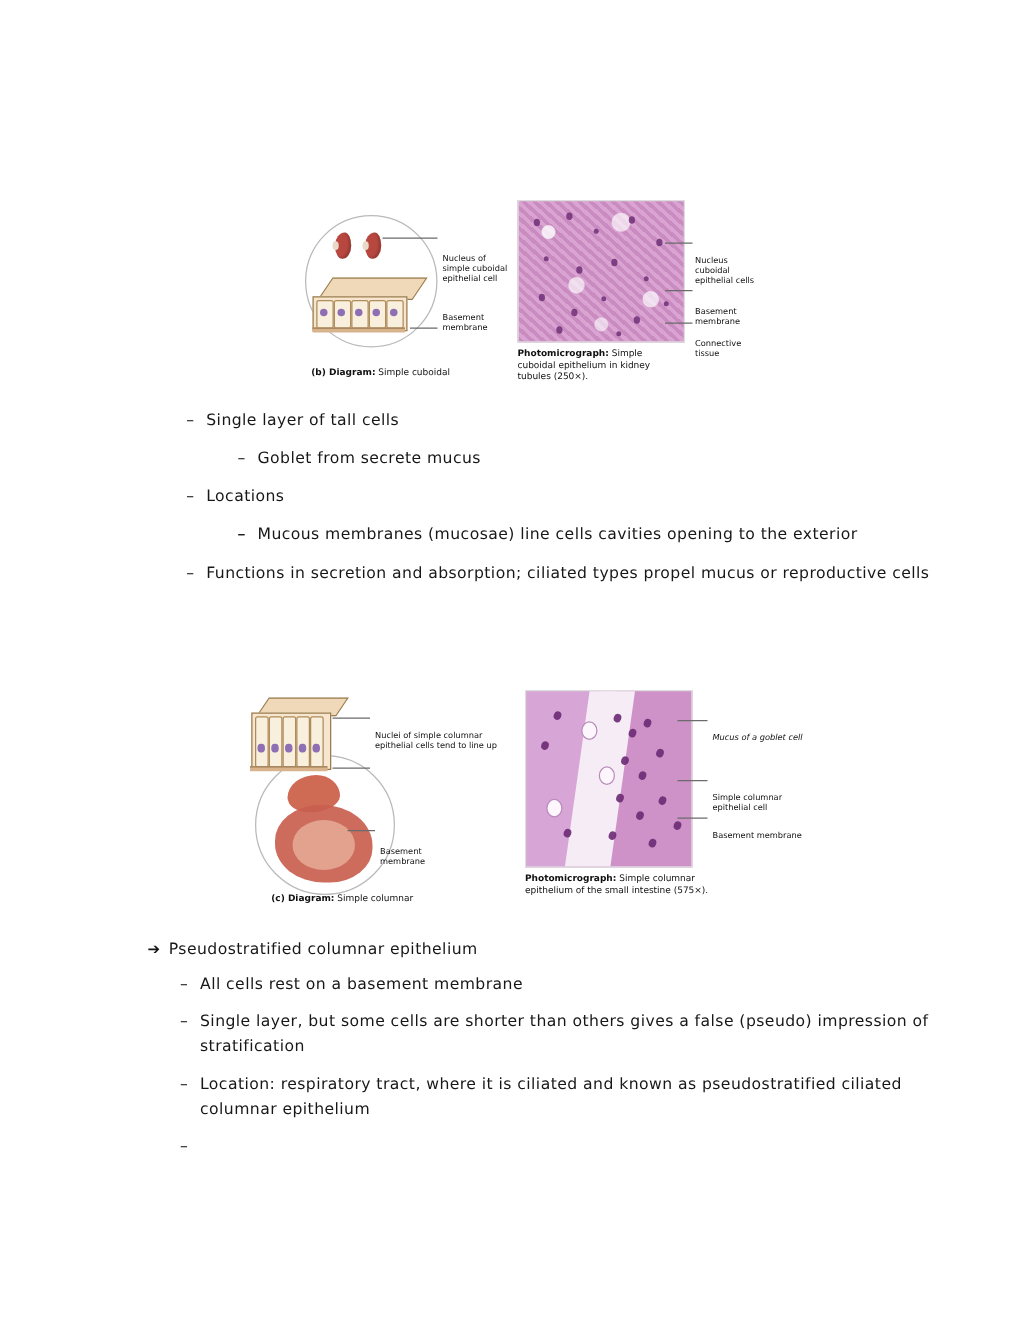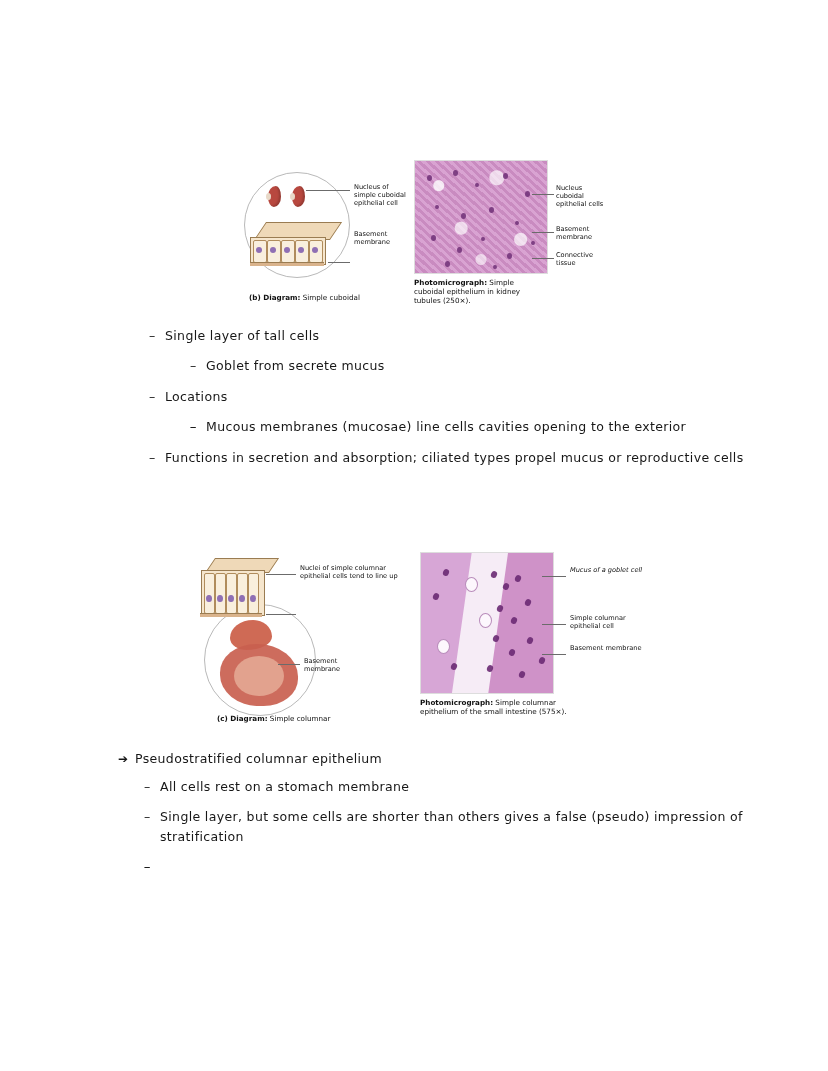--- a/index.html
+++ b/index.html
@@ -49,20 +49,21 @@
   .fig-caption b { font-weight: bold; }
 
   
   .lbl {
     position: absolute;
     font-size: 6.6px;
     line-height: 1.22;
     color: #111;
     font-family: "DejaVu Sans", sans-serif;
     white-space: pre-line;
+    margin-top: 20px;
   }
   .leader {
     position: absolute;
     background: #6b6b6b;
     height: 0.6px;
   }
 
   
   .circle-art {
     position: absolute;
@@ -458,26 +459,26 @@
       </div>
     </div>
   </div>
 
   <div class="outline" style="top:751px; left:118px; width:660px;">
     <div class="lvl1">
       <span class="arrow">➔</span><span>Pseudostratified columnar epithelium</span>
     </div>
 
     <div class="lvl2" style="padding-left:42px;">
-      <span class="dash" style="left:26px;">–</span><span>All cells rest on a stomach membrane</span>
+      <span class="dash" style="left:26px;">–</span><span>All cells rest on a basement membrane</span>
     </div>
     <div class="lvl2" style="padding-left:42px; width:600px;">
       <span class="dash" style="left:26px;">–</span><span>Single layer, but some cells are shorter than others gives a false (pseudo) impression of stratification</span>
     </div>
     <div class="lvl2" style="padding-left:42px; width:620px;">
-      <span class="dash" style="left:26px;">–</span>
+      <span class="dash" style="left:26px;">–</span><span>Location: respiratory tract, where it is ciliated and known as pseudostratified ciliated columnar epithelium</span>
     </div>
     <div class="lvl2" style="padding-left:42px;">
       <span class="dash" style="left:26px;">–</span>
     </div>
   </div>
 
 </div>
 
 </body></html>

